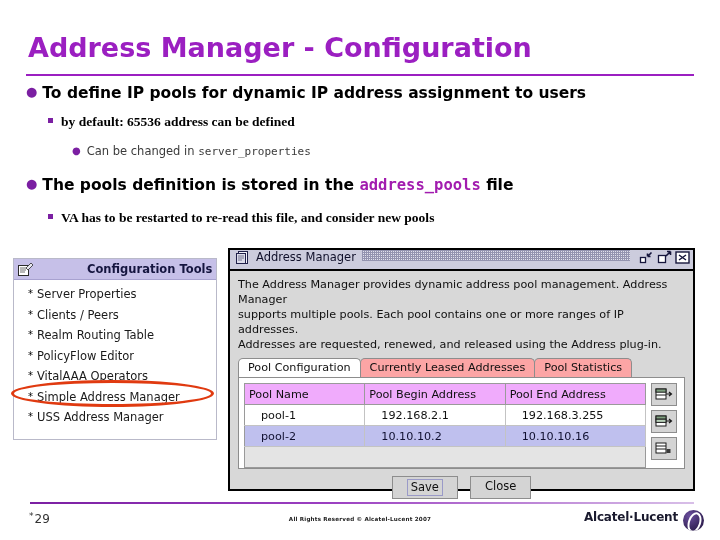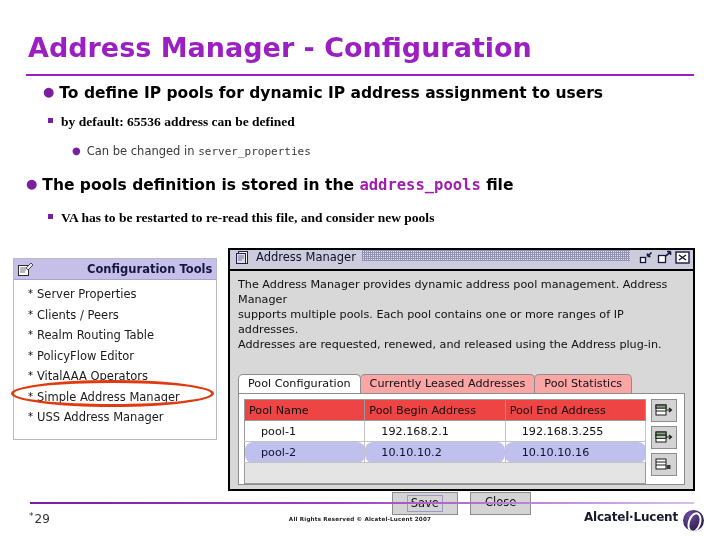--- a/index.html
+++ b/index.html
@@ -213,21 +213,21 @@
     font-size: 11.2px;
     color: #101010;
     line-height: 15px;
     background: #d8d8d8;
   }
   #am-desc p { margin: 0; }
 
   
   #am-tabs {
     position: relative;
-    margin: 18px 0 0 8px;
+    margin: 2px 0 0 8px;
     height: 19px;
     display: flex;
     align-items: flex-end;
   }
   .tab {
     font-family: "DejaVu Sans", sans-serif;
     font-size: 11.2px;
     color: #101010;
     padding: 2px 9px 2px 9px;
     background: #fca5a5;
@@ -256,42 +256,41 @@
   #pool-table {
     flex: 1;
     border: 1px solid #9a9a9a;
     border-collapse: collapse;
     background: #ffffff;
     font-family: "DejaVu Sans", sans-serif;
     font-size: 11.2px;
     table-layout: fixed;
   }
   #pool-table th {
-    background: #ef4444;
+    background: #f0abfc;
     border-right: 1px solid #9a9a9a;
     border-bottom: 1px solid #9a9a9a;
     text-align: left;
     font-weight: normal;
     color: #101010;
     padding: 2px 4px;
     height: 16px;
   }
   #pool-table td {
     border-right: 1px solid #c3c3c3;
     border-bottom: 1px solid #c3c3c3;
     padding: 2px 16px;
     height: 16px;
     color: #101010;
     overflow: hidden;
     white-space: nowrap;
   }
   #pool-table tr.selected td {
     background: #bfc0ee;
     color: #101030;
-    border-radius: 8px;
   }
   #pool-table tr.filler td {
     background: #e4e4e4;
     border-right: none;
     border-bottom: none;
   }
   #row-tools {
     width: 28px;
     margin-left: 5px;
     display: flex;
@@ -390,21 +389,21 @@
     border: 2px solid #ffffff;
     transform: rotate(18deg);
   }
 </style>
 </head>
 <body>
 
 <div id="slide-title">Address Manager - Configuration</div>
 <div id="title-rule"></div>
 
-<div class="bullet-l1" style="left:43px; top:84px;">
+<div class="bullet-l1" style="left:26px; top:84px;">
   <span class="dot">●</span><span>To define IP pools for dynamic IP address assignment to users</span>
 </div>
 
 <div class="bullet-l2" style="left:48px; top:114px;">
   <span class="sq"></span><span>by default: 65536 address can be defined</span>
 </div>
 
 <div class="bullet-l3" style="left:72px; top:144px;">
   <span class="dot">●</span><span>Can be changed in </span><span class="mono-sm">server_properties</span>
 </div>

